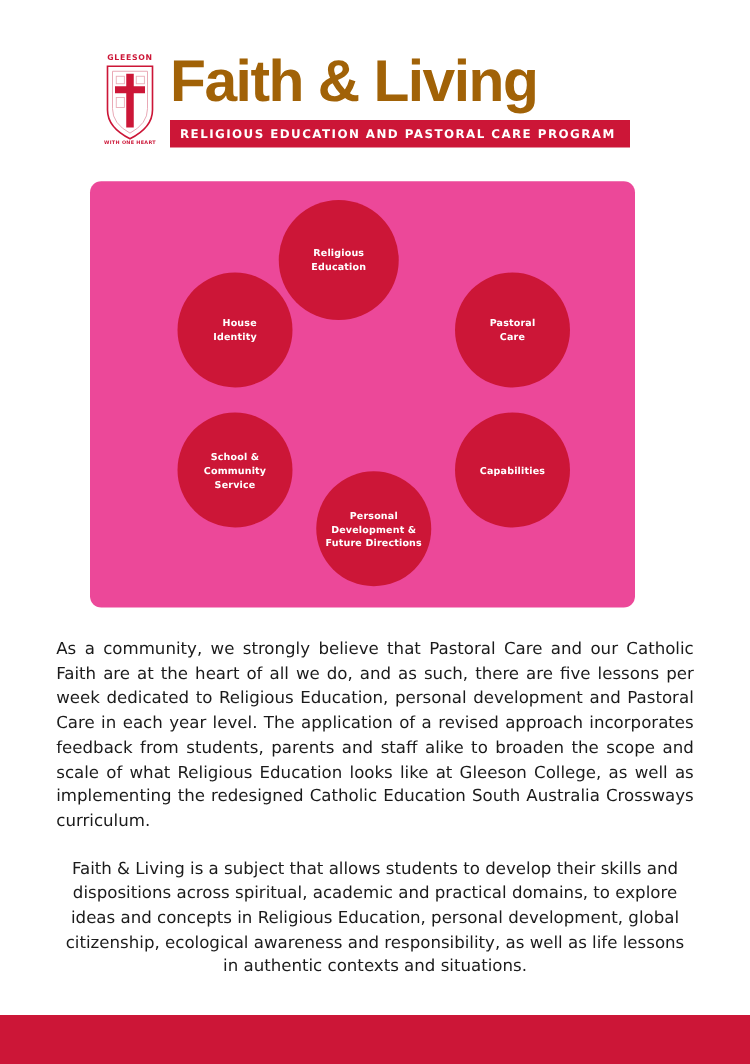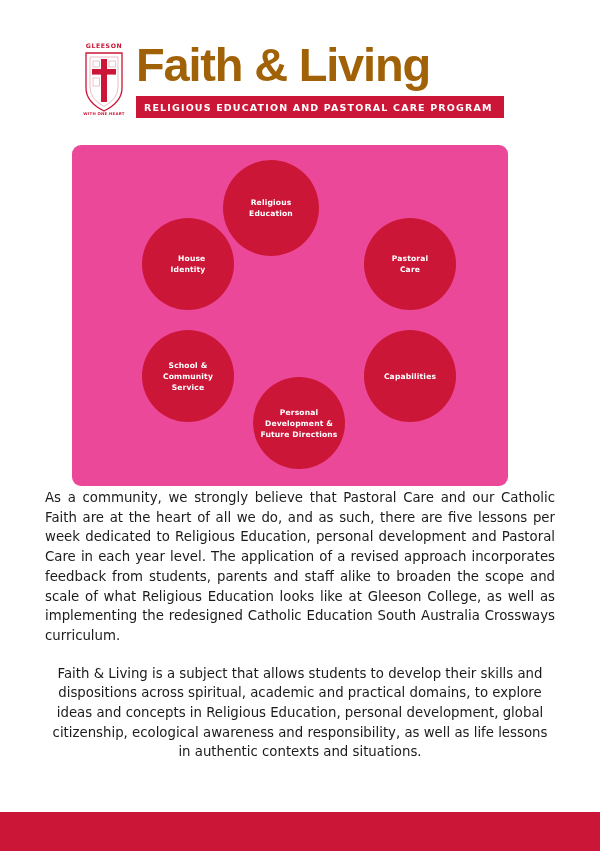--- a/index.html
+++ b/index.html
@@ -102,21 +102,21 @@
   .b-pastoral   { left: 292px; top: 73px;  width: 92px;  height: 92px; }
   .b-house      { left: 70px;  top: 73px;  width: 92px;  height: 92px; text-align: right; }
   .b-school     { left: 70px;  top: 185px; width: 92px;  height: 92px; }
   .b-capab      { left: 292px; top: 185px; width: 92px;  height: 92px; }
   .b-personal   { left: 181px; top: 232px; width: 92px;  height: 92px; justify-content: center; }
 
   
   .body-copy {
     position: absolute;
     left: 45px;
-    top: 488px;
+    top: 510px;
     width: 510px;
   }
   .para {
     font-family: "DejaVu Sans", sans-serif;
     font-size: 13.3px;
     line-height: 19.7px;
     color: #1b1b1b;
     text-align: justify;
     margin: 0;
   }

